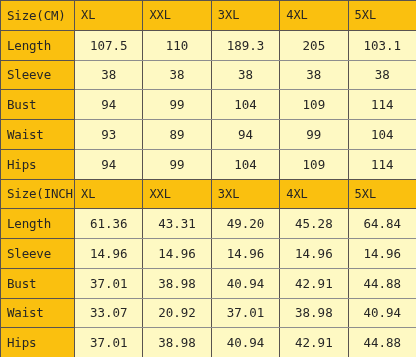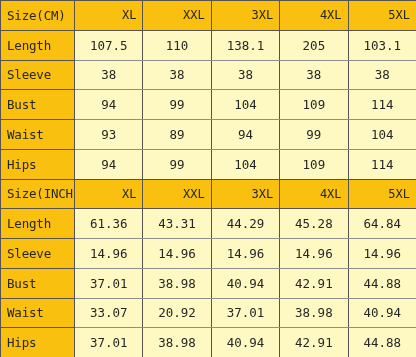--- a/index.html
+++ b/index.html
@@ -38,21 +38,21 @@
   }
   
   #size-chart td.label {
     background: #FAC00F;
     text-align: left;
     letter-spacing: -0.2px;
   }
   
   #size-chart td.hdr {
     background: #FAC00F;
-    text-align: right;
+    text-align: left;
     font-size: 12px;
   }
   
   #size-chart td.val {
     background: #fef9c3;
     text-align: center;
     border-top-color: #8e8e8e;
     border-bottom-color: #8e8e8e;
   }
   
@@ -80,21 +80,21 @@
       <td class="hdr">XXL</td>
       <td class="hdr">3XL</td>
       <td class="hdr">4XL</td>
       <td class="hdr">5XL</td>
     </tr>
 
     <tr class="first-data">
       <td class="label">Length</td>
       <td class="val">107.5</td>
       <td class="val">110</td>
-      <td class="val">138.1</td>
+      <td class="val">189.3</td>
       <td class="val">205</td>
       <td class="val">103.1</td>
     </tr>
 
     <tr>
       <td class="label">Sleeve</td>
       <td class="val">38</td>
       <td class="val">38</td>
       <td class="val">38</td>
       <td class="val">38</td>
@@ -134,21 +134,21 @@
       <td class="hdr">XXL</td>
       <td class="hdr">3XL</td>
       <td class="hdr">4XL</td>
       <td class="hdr">5XL</td>
     </tr>
 
     <tr class="first-data">
       <td class="label">Length</td>
       <td class="val">61.36</td>
       <td class="val">43.31</td>
-      <td class="val">44.29</td>
+      <td class="val">49.20</td>
       <td class="val">45.28</td>
       <td class="val">64.84</td>
     </tr>
 
     <tr>
       <td class="label">Sleeve</td>
       <td class="val">14.96</td>
       <td class="val">14.96</td>
       <td class="val">14.96</td>
       <td class="val">14.96</td>

